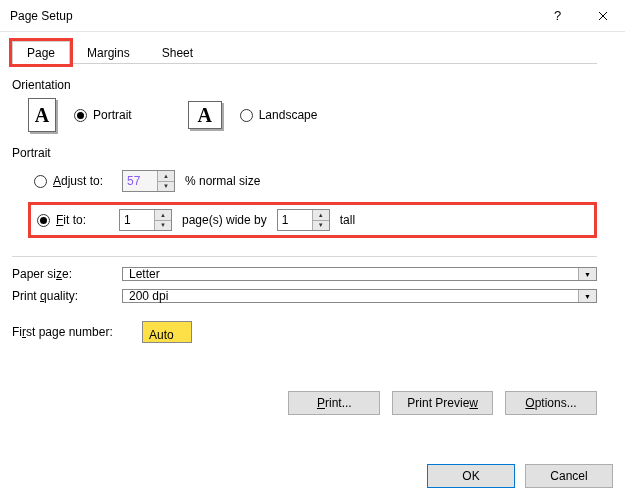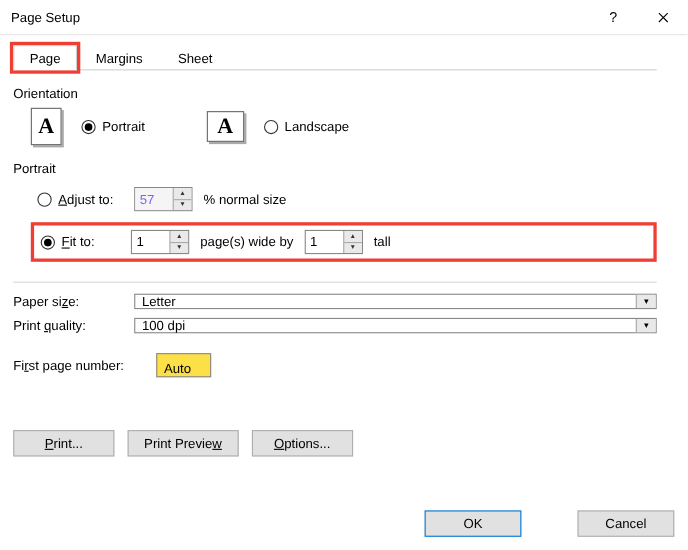--- a/index.html
+++ b/index.html
@@ -115,32 +115,32 @@
   .drop span { flex: 1; padding: 0 6px; }
   .drop .dd {
     width: 18px; height: 100%; border-left: 1px solid #aaa;
     background: #e9e9e9;
     display: flex; align-items: center; justify-content: center;
     font-size: 7px;
   }
   .formrow { display: flex; align-items: center; margin: 8px 0; }
   .formrow .lab { width: 110px; }
   .txtbox { border: 1px solid #888; height: 22px; padding: 0 6px; display: flex; align-items: flex-end; background: #fde047; }
-  .btnrow { display: flex; gap: 12px; margin-top: 48px; }
+  .btnrow { display: flex; justify-content: flex-end; gap: 12px; margin-top: 48px; }
   .btn {
     min-width: 92px; height: 24px;
     border: 1px solid #adadad; background: #e1e1e1;
     display: flex; align-items: center; justify-content: center;
     padding: 0 14px;
   }
   .footer {
     position: absolute; bottom: 12px; right: 12px;
     display: flex; gap: 10px;
   }
-  .footer .btn { min-width: 88px; height: 24px; margin-left: 41px; }
+  .footer .btn { min-width: 88px; height: 24px; }
   .footer .btn.primary { border: 1px solid #0078d4; }
   .under { text-decoration: underline; text-decoration-thickness: 1px; }
 </style>
 </head>
 <body>
 
 <div class="titlebar">
   <div class="title">Page Setup</div>
   <div class="tbtn">?</div>
   <div class="tbtn">
@@ -219,21 +219,21 @@
     <div class="lab">Paper si<span class="under">z</span>e:</div>
     <div class="drop">
       <span>Letter</span>
       <div class="dd">▼</div>
     </div>
   </div>
 
   <div class="formrow">
     <div class="lab">Print <span class="under">q</span>uality:</div>
     <div class="drop">
-      <span>100 dpi</span>
+      <span>200 dpi</span>
       <div class="dd">▼</div>
     </div>
   </div>
 
   <div class="formrow" style="margin-top:18px;">
     <div class="lab" style="width:130px;">Fi<span class="under">r</span>st page number:</div>
     <div class="txtbox" style="width:50px;">
       <span>Auto</span>
     </div>
   </div>

